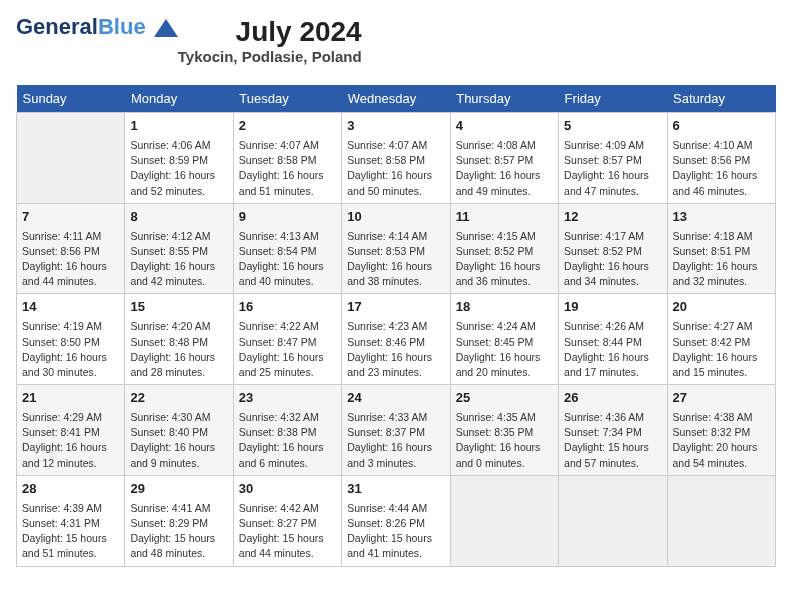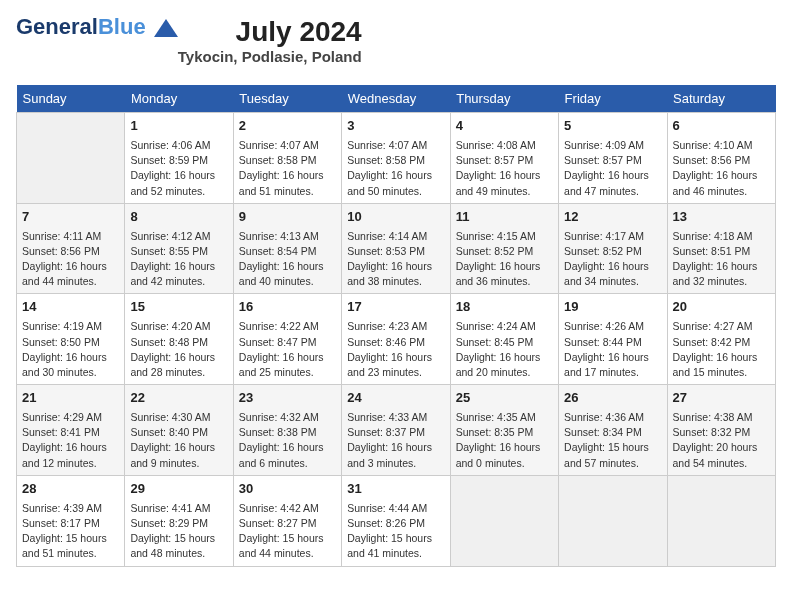--- a/index.html
+++ b/index.html
@@ -141,25 +141,25 @@
         <td><span class="day-num">18</span><span>Sunrise: 4:24 AM</span><br><span>Sunset: 8:45 PM</span><br><span>Daylight: 16 hours and 20 minutes.</span></td>
         <td><span class="day-num">19</span><span>Sunrise: 4:26 AM</span><br><span>Sunset: 8:44 PM</span><br><span>Daylight: 16 hours and 17 minutes.</span></td>
         <td><span class="day-num">20</span><span>Sunrise: 4:27 AM</span><br><span>Sunset: 8:42 PM</span><br><span>Daylight: 16 hours and 15 minutes.</span></td>
       </tr>
       <tr>
         <td><span class="day-num">21</span><span>Sunrise: 4:29 AM</span><br><span>Sunset: 8:41 PM</span><br><span>Daylight: 16 hours and 12 minutes.</span></td>
         <td><span class="day-num">22</span><span>Sunrise: 4:30 AM</span><br><span>Sunset: 8:40 PM</span><br><span>Daylight: 16 hours and 9 minutes.</span></td>
         <td><span class="day-num">23</span><span>Sunrise: 4:32 AM</span><br><span>Sunset: 8:38 PM</span><br><span>Daylight: 16 hours and 6 minutes.</span></td>
         <td><span class="day-num">24</span><span>Sunrise: 4:33 AM</span><br><span>Sunset: 8:37 PM</span><br><span>Daylight: 16 hours and 3 minutes.</span></td>
         <td><span class="day-num">25</span><span>Sunrise: 4:35 AM</span><br><span>Sunset: 8:35 PM</span><br><span>Daylight: 16 hours and 0 minutes.</span></td>
-        <td><span class="day-num">26</span><span>Sunrise: 4:36 AM</span><br><span>Sunset: 8:34 PM</span><br><span>Daylight: 15 hours and 57 minutes.</span></td>
+        <td><span class="day-num">26</span><span>Sunrise: 4:36 AM</span><br><span>Sunset: 7:34 PM</span><br><span>Daylight: 15 hours and 57 minutes.</span></td>
         <td><span class="day-num">27</span><span>Sunrise: 4:38 AM</span><br><span>Sunset: 8:32 PM</span><br><span>Daylight: 20 hours and 54 minutes.</span></td>
       </tr>
       <tr>
-        <td><span class="day-num">28</span><span>Sunrise: 4:39 AM</span><br><span>Sunset: 8:17 PM</span><br><span>Daylight: 15 hours and 51 minutes.</span></td>
+        <td><span class="day-num">28</span><span>Sunrise: 4:39 AM</span><br><span>Sunset: 4:31 PM</span><br><span>Daylight: 15 hours and 51 minutes.</span></td>
         <td><span class="day-num">29</span><span>Sunrise: 4:41 AM</span><br><span>Sunset: 8:29 PM</span><br><span>Daylight: 15 hours and 48 minutes.</span></td>
         <td><span class="day-num">30</span><span>Sunrise: 4:42 AM</span><br><span>Sunset: 8:27 PM</span><br><span>Daylight: 15 hours and 44 minutes.</span></td>
         <td><span class="day-num">31</span><span>Sunrise: 4:44 AM</span><br><span>Sunset: 8:26 PM</span><br><span>Daylight: 15 hours and 41 minutes.</span></td>
         <td class="empty"></td>
         <td class="empty"></td>
         <td class="empty"></td>
       </tr>
     </tbody>
 </table>
 

